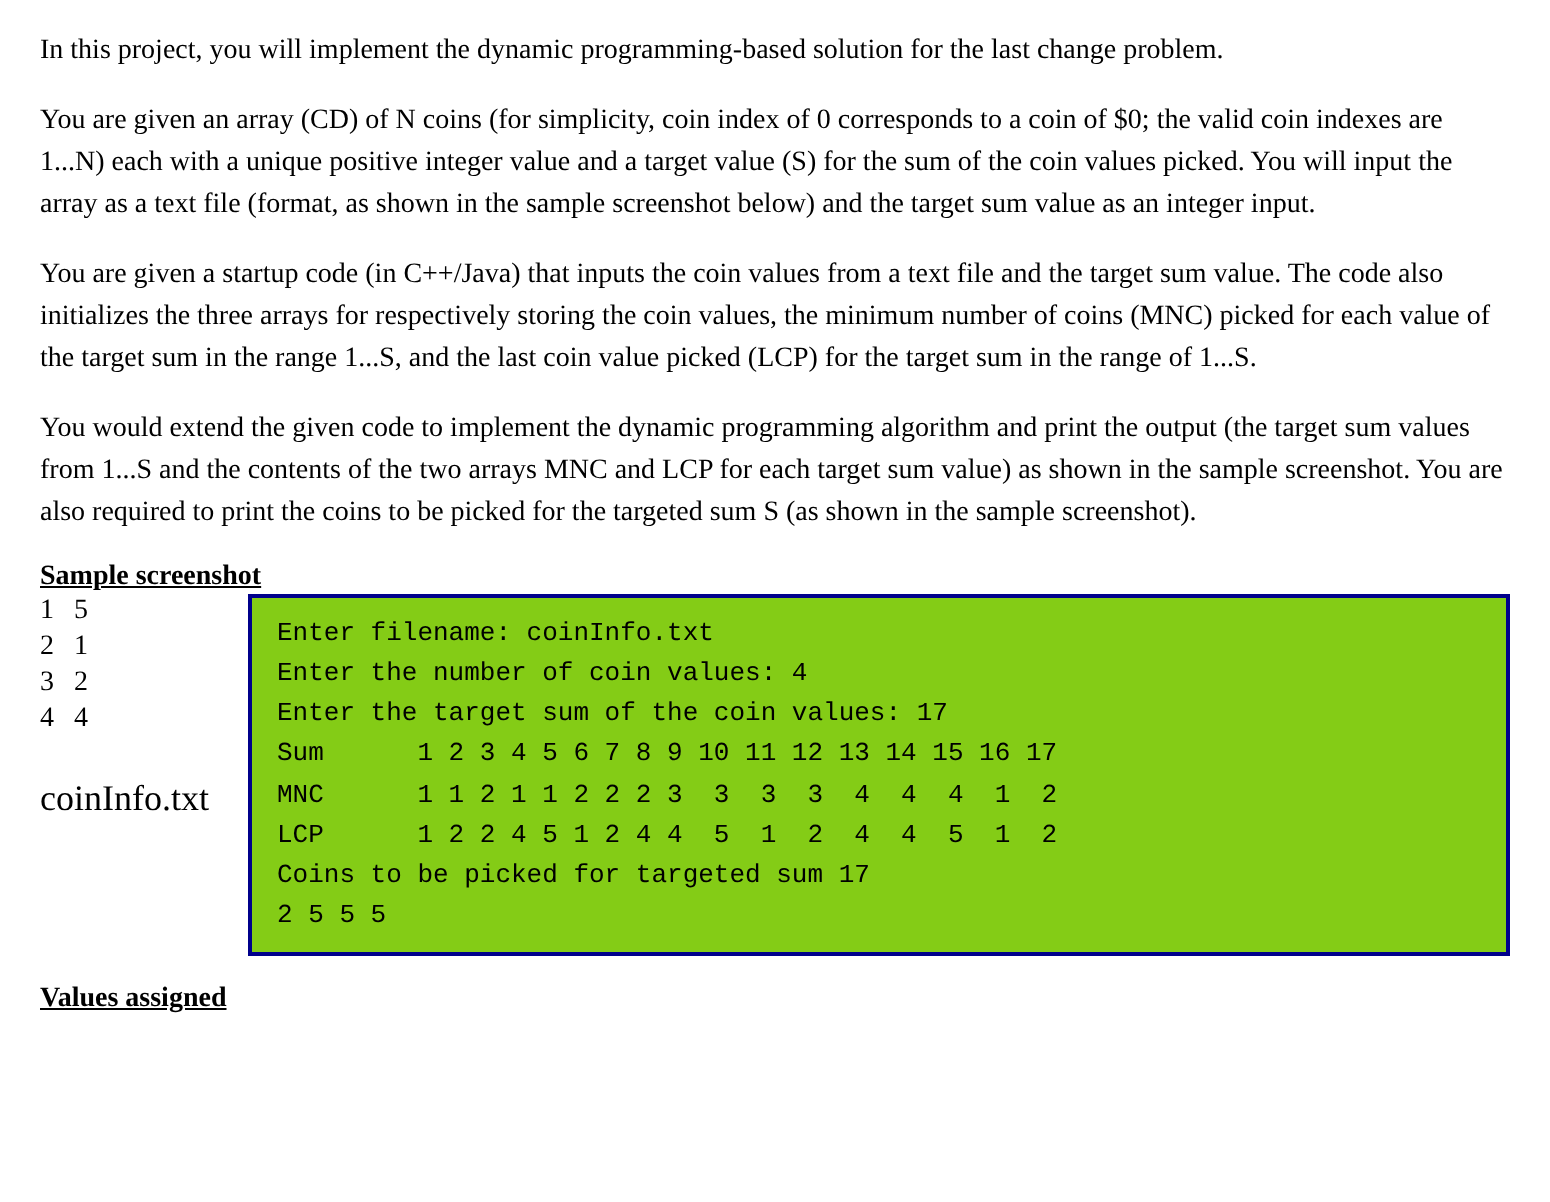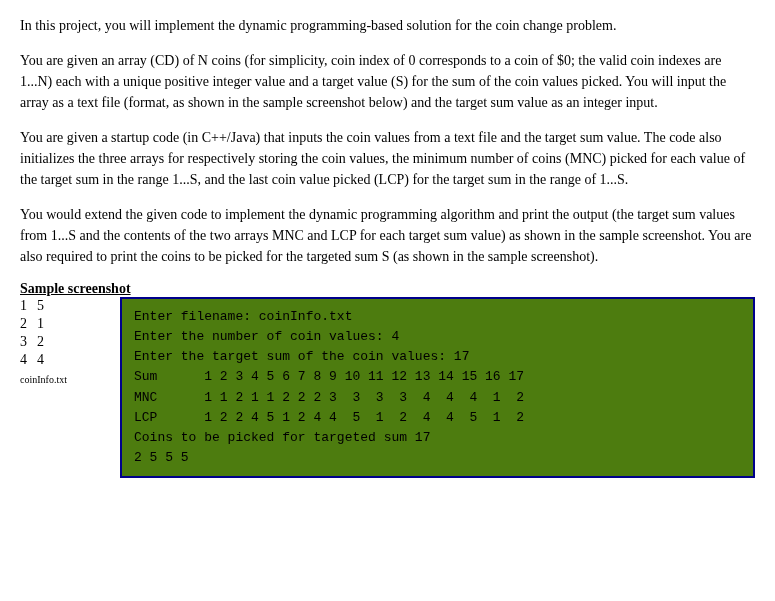--- a/index.html
+++ b/index.html
@@ -41,45 +41,45 @@
     }
     .left-table table {
       border-collapse: collapse;
     }
     .left-table td {
       padding: 1px 10px 1px 0;
       font-size: 14px;
       vertical-align: top;
     }
     .coininfo-label {
-      font-size: 10px;
-      margin-top: 5px;
+      font-size: 18px;
+      margin-top: 20px;
     }
     .terminal-box {
       border: 2px solid #00008B;
       padding: 8px 12px;
       font-family: Courier New, Courier, monospace;
       font-size: 13px;
       line-height: 1.55;
-      background: #4d7c0f;
+      background: #84cc16;
       white-space: pre;
       flex: 1;
     }
     .values-heading {
       font-weight: bold;
       text-decoration: underline;
       margin-top: 10px;
     }
   </style>
 </head>
 <body>
 
 <div class="main-content">
 
-  <p class="paragraph">In this project, you will implement the dynamic programming-based solution for the coin change problem.</p>
+  <p class="paragraph">In this project, you will implement the dynamic programming-based solution for the last change problem.</p>
 
   <p class="paragraph">You are given an array (CD) of N coins (for simplicity, coin index of 0 corresponds to a coin of $0; the valid coin indexes are 1...N) each with a unique positive integer value and a target value (S) for the sum of the coin values picked. You will input the array as a text file (format, as shown in the sample screenshot below) and the target sum value as an integer input.</p>
 
   <p class="paragraph">You are given a startup code (in C++/Java) that inputs the coin values from a text file and the target sum value. The code also initializes the three arrays for respectively storing the coin values, the minimum number of coins (MNC) picked for each value of the target sum in the range 1...S, and the last coin value picked (LCP) for the target sum in the range of 1...S.</p>
 
   <p class="paragraph">You would extend the given code to implement the dynamic programming algorithm and print the output (the target sum values from 1...S and the contents of the two arrays MNC and LCP for each target sum value) as shown in the sample screenshot. You are also required to print the coins to be picked for the targeted sum S (as shown in the sample screenshot).</p>
 
   <div class="section-heading">Sample screenshot</div>
 
   <div class="screenshot-section">
@@ -111,14 +111,15 @@
     <div class="terminal-box">Enter filename: coinInfo.txt
 Enter the number of coin values: 4
 Enter the target sum of the coin values: 17
 Sum      1 2 3 4 5 6 7 8 9 10 11 12 13 14 15 16 17
 MNC      1 1 2 1 1 2 2 2 3  3  3  3  4  4  4  1  2
 LCP      1 2 2 4 5 1 2 4 4  5  1  2  4  4  5  1  2
 Coins to be picked for targeted sum 17
 2 5 5 5</div>
   </div>
 
+  <div class="values-heading">Values assigned</div>
 
 </div>
 
 </body></html>

